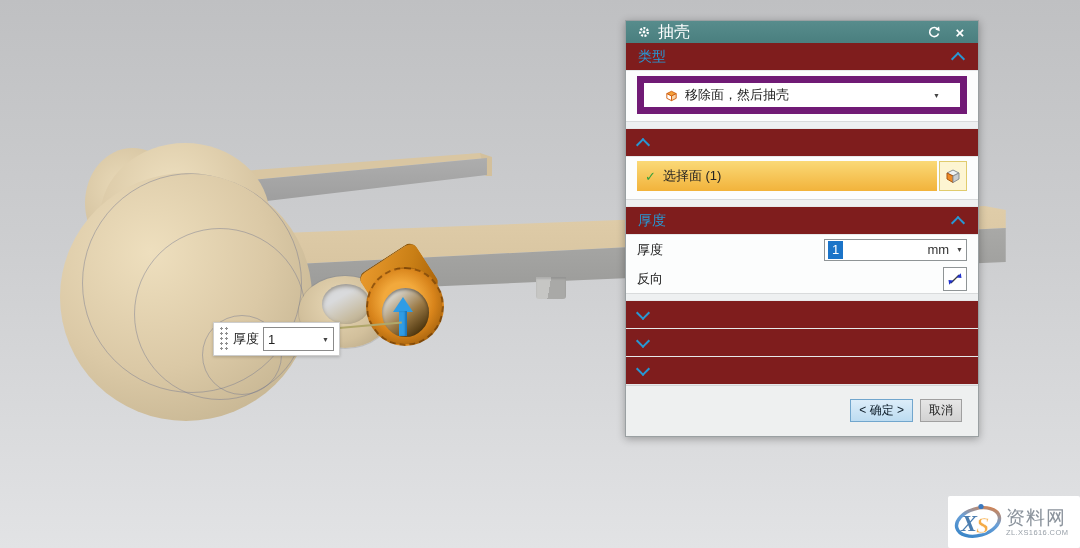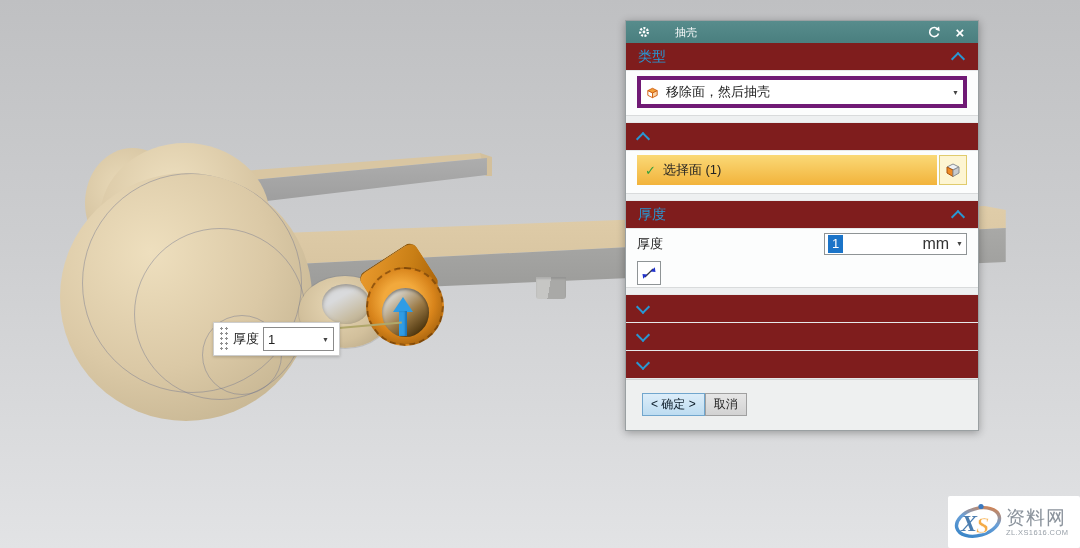--- a/index.html
+++ b/index.html
@@ -69,51 +69,51 @@
   .fl-input{flex:1;height:24px;border:1px solid #8a8a8a;background:#fff;display:flex;
     align-items:center;padding:0 4px;box-sizing:border-box}
   .fl-val{font-size:13px;color:#222}
   .caret{font-size:7px;color:#444;margin-left:auto;line-height:1}
 
   
   .dialog{left:625px;top:20px;width:352px;z-index:10;background:#fbfcfc;
     border:1px solid #9aa0a2;box-shadow:0 2px 8px rgba(0,0,0,.3)}
   .titlebar{height:22px;background:linear-gradient(#578c8c,#4a7f7f);display:flex;
     align-items:center;padding:0 10px;color:#fff}
-  .title{font-size:11px;margin-left:23px;flex:1}
+  .title{font-size:16px;margin-left:6px;flex:1}
   .tb-ic{width:16px;height:16px;display:flex;align-items:center;justify-content:center;margin-left:10px}
   .close-x{font-size:15px;font-weight:bold;line-height:1}
   .sec-h{display:flex;align-items:center;height:27px;padding:0 12px;color:#2798d4;
     font-size:14px;background:#7f1d1d;border-bottom:1px solid #e6e8e9}
   .sec-h .lbl{flex:1}
   .chev{width:8px;height:8px;border-right:2px solid #2798d4;border-bottom:2px solid #2798d4;margin-right:3px}
   .chev.up{transform:rotate(225deg);margin-top:5px}
   .chev.down{transform:rotate(45deg);margin-top:-3px}
   .groove{height:6px;background:#eef0f1;border-top:1px solid #d9dbdc;border-bottom:1px solid #e6e8e9}
   .dd-row{padding:5px 11px 7px;background:#fcfdfd}
-  .dropdown{height:24px;border:4px solid #701a75;background:#fff;display:flex;align-items:center;
-    padding:0 4px;font-size:13px;color:#222}
+  .dropdown{height:24px;border:7px solid #701a75;background:#fff;display:flex;align-items:center;
+    padding:0 20px;font-size:13px;color:#222}
   .dropdown svg{margin-right:6px}
   .sel-row{display:flex;align-items:stretch;padding:4px 11px 8px;background:#fcfdfd}
   .sel-bar{flex:1;height:30px;display:flex;align-items:center;padding:0 8px;
     background:linear-gradient(#fad977,#f2b33b);font-size:13px;color:#222;box-sizing:border-box}
   .check{color:#35a03c;font-weight:bold;margin-right:7px;font-size:13px}
   .face-btn{width:28px;height:30px;margin-left:2px;background:#fdf5d2;border:1px solid #e0cb6d;
     display:flex;align-items:center;justify-content:center;box-sizing:border-box}
   .t-row{display:flex;align-items:center;height:29px;padding:0 11px;background:#fcfdfd;
     font-size:13px;color:#222}
   .t-row .lbl{flex:1}
   .t-input{width:143px;height:22px;border:1px solid #8f9496;background:#fff;display:flex;
     align-items:center;padding:0 3px;box-sizing:border-box}
   .sel-val{background:#1b74c8;color:#fff;padding:0 4px;font-size:13px;line-height:18px}
-  .unit{margin-left:auto;color:#333;font-size:16px;padding-right:7px}
+  .unit{margin-left:auto;color:#333;font-size:13px;padding-right:7px}
   .rev-btn{width:24px;height:24px;border:1px solid #8f9496;background:#fff;display:flex;
     align-items:center;justify-content:center;box-sizing:border-box}
   .footer{background:#eef0f0;border-top:1px solid #d2d4d5;padding:13px 16px 14px;
-    display:flex;justify-content:flex-start;}
+    display:flex;justify-content:flex-end;gap:7px}
   .btn{height:23px;font-size:12px;display:flex;align-items:center;padding:0 8px;box-sizing:border-box;white-space:nowrap}
   .ok{background:linear-gradient(#dcedf9,#bddcf1);border:1px solid #71a6cd;color:#0c1c28}
   .cancel{background:linear-gradient(#e6e6e6,#d2d2d2);border:1px solid #a0a0a0;color:#222}
 
   
   .watermark{left:948px;top:496px;width:132px;height:52px;background:#fff;z-index:11;
     display:flex;align-items:center;padding:0 4px;box-sizing:border-box;border-radius:2px}
   .wm-text{line-height:1;margin-left:2px}
   .wm-name{font-size:19px;font-weight:normal;color:#8b939c;letter-spacing:1px}
   .wm-url{font-size:7.5px;font-weight:normal;color:#99a1a9;letter-spacing:.4px;margin-top:2px}
@@ -222,20 +222,21 @@
     </div>
     <div class="t-row">
       <span class="lbl">厚度</span>
       <div class="t-input">
         <span class="sel-val">1</span>
         <span class="unit">mm</span>
         <span class="caret" style="margin-left:0">▼</span>
       </div>
     </div>
     <div class="t-row">
+      <span class="lbl">反向</span>
       <div class="rev-btn">
         <svg width="18" height="18" viewBox="0 0 20 20">
           <line x1="5.5" y1="14.5" x2="14.5" y2="5.5" stroke="#3a3a3a" stroke-width="1.4"></line>
           <polygon points="16.5,3.5 17.2,9 11.6,8.4" fill="#2233cc"></polygon>
           <polygon points="3.5,16.5 2.8,11 8.4,11.6" fill="#2233cc"></polygon>
         </svg>
       </div>
     </div>
     <div class="groove"></div>
 

